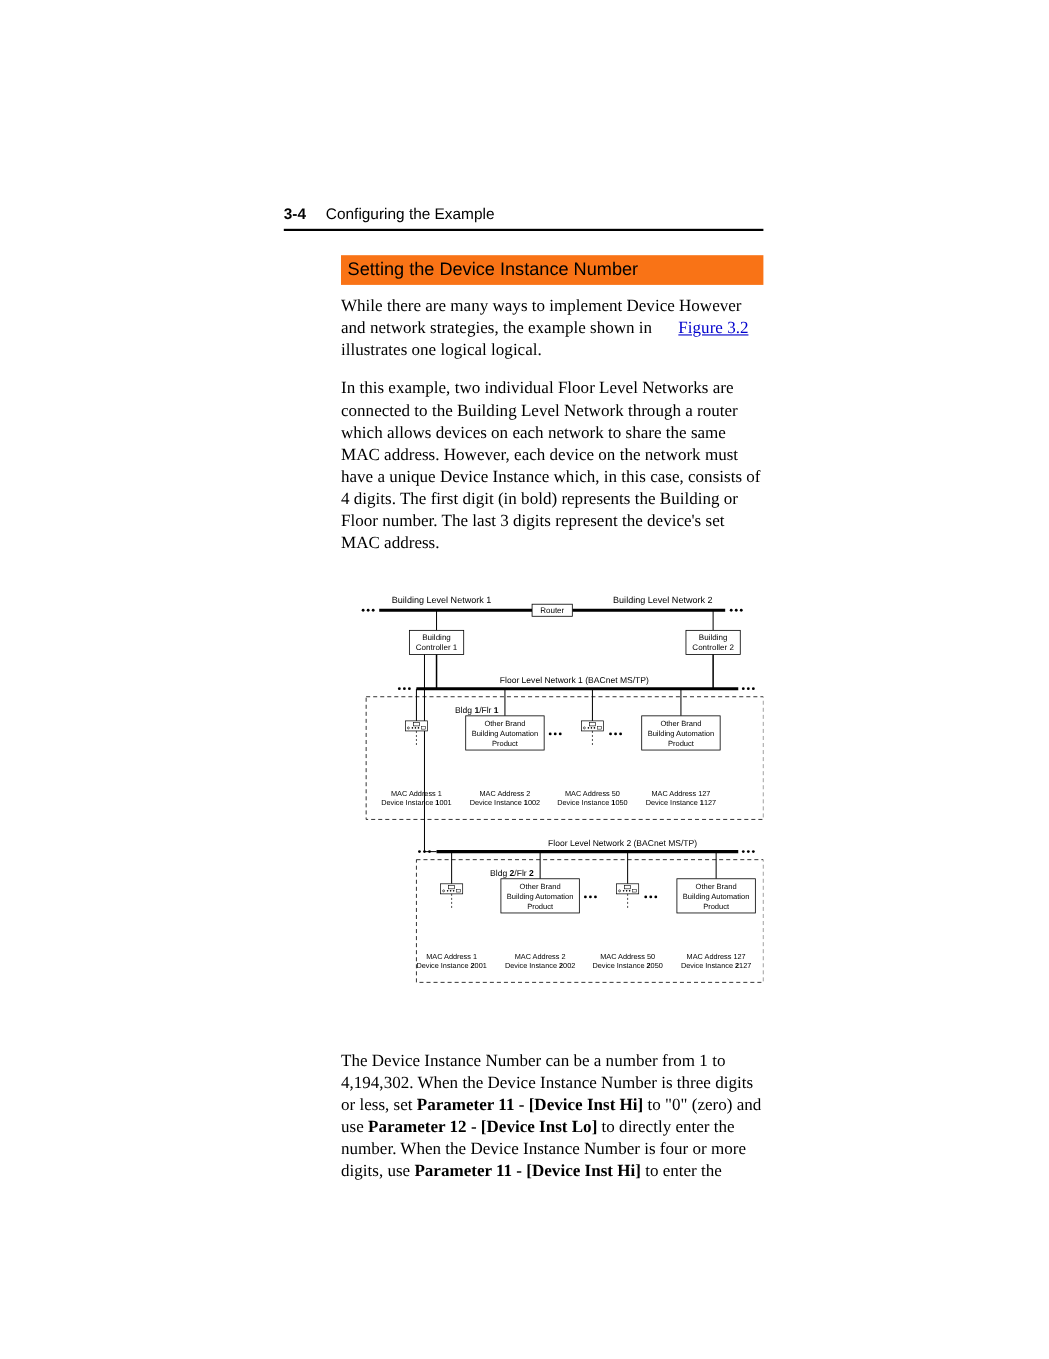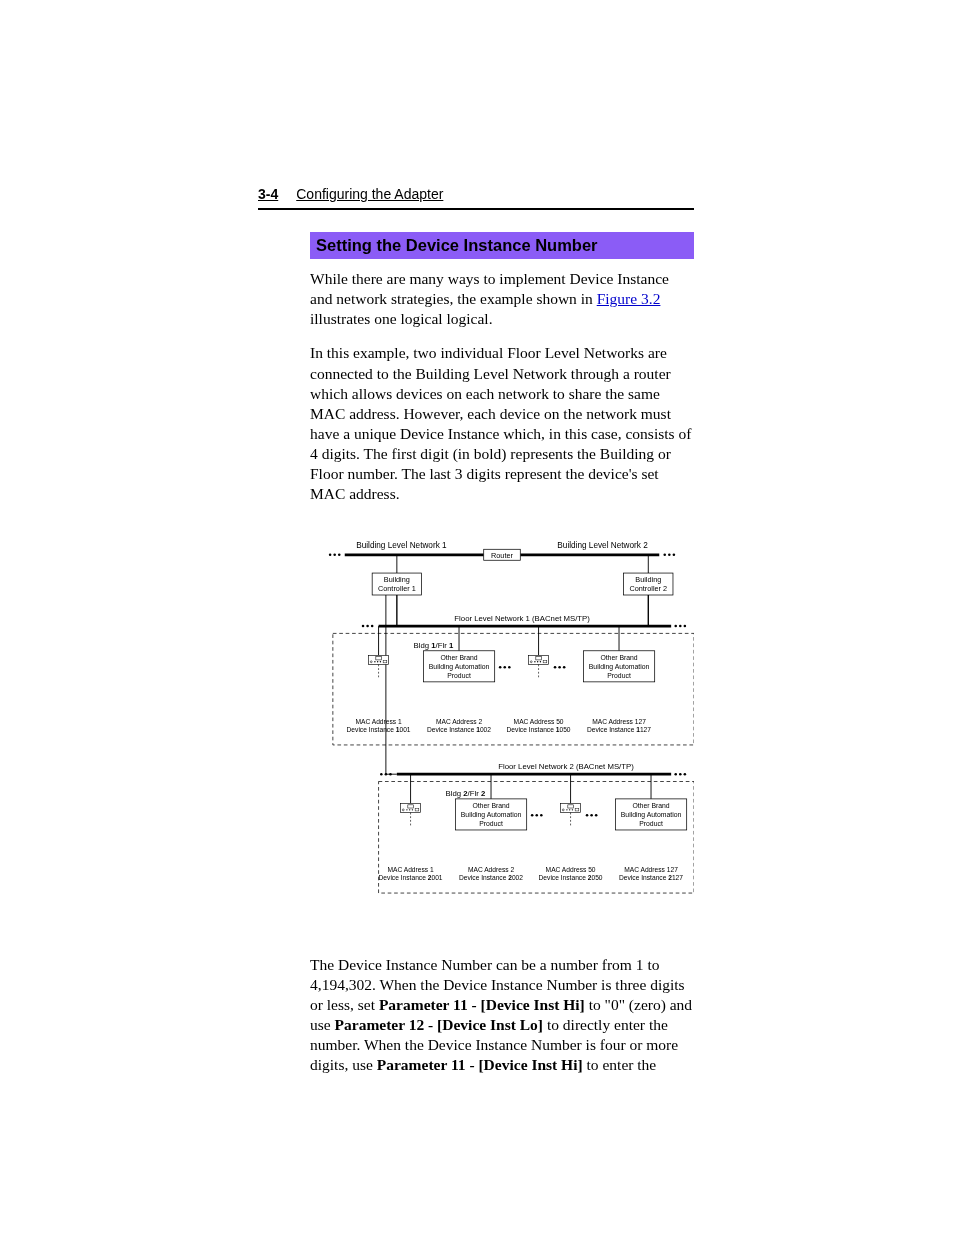--- a/index.html
+++ b/index.html
@@ -22,46 +22,46 @@
     top: 186px;
     left: 258px;
     right: 260px;
     font-family: Arial, Helvetica, sans-serif;
     font-size: 14px;
     border-bottom: 2px solid #000;
     padding-bottom: 6px;
     display: flex;
     align-items: center;
     gap: 18px;
-    text-decoration: underline;
   }
   .running-head .pg {
     font-weight: bold;
   }
   .body {
     position: absolute;
     left: 310px;
     right: 260px;
     top: 226px;
   }
   .section-title {
-    background: #8b5cf6;
+    background: #f97316;
     font-family: Arial, Helvetica, sans-serif;
-    font-weight: bold;
+    font-weight: normal;
     font-size: 16.5px;
     padding: 4px 6px;
     margin: 6px 0 10px 0;
   }
   p {
     margin: 0 0 14px 0;
     line-height: 1.3;
   }
   a.fig-link {
     color: #0000cc;
     text-decoration: underline;
+    margin-left: 20px;
   }
   .figcap {
     font-family: Arial, Helvetica, sans-serif;
     font-size: 12px;
     font-weight: bold;
     margin: 16px 0 12px 0;
   }
   .diagram-wrap {
     width: 100%;
     display: flex;
@@ -69,29 +69,29 @@
     margin: 4px 0 28px 0;
   }
 </style>
 </head>
 <body>
 
 <div class="page">
 
   <div class="running-head">
     <span class="pg">3-4</span>
-    <span>Configuring the Adapter</span>
+    <span>Configuring the Example</span>
   </div>
 
   <div class="body">
 
     <div class="section-title">Setting the Device Instance Number</div>
 
     <p>
-      <span>While there are many ways to implement Device Instance and network strategies, the example shown in </span><a href="#" class="fig-link">Figure 3.2</a><span> illustrates one logical logical.</span>
+      <span>While there are many ways to implement Device However and network strategies, the example shown in </span><a href="#" class="fig-link">Figure 3.2</a><span> illustrates one logical logical.</span>
     </p>
 
     <p>In this example, two individual Floor Level Networks are connected to the Building Level Network through a router which allows devices on each network to share the same MAC address. However, each device on the network must have a unique Device Instance which, in this case, consists of 4 digits. The first digit (in bold) represents the Building or Floor number. The last 3 digits represent the device's set MAC address.</p>
 
 
     <div class="diagram-wrap">
       <svg viewBox="0 0 420 408" width="420" height="408" font-family="Arial, Helvetica, sans-serif">
 
         <defs>
           <g id="devicon">

